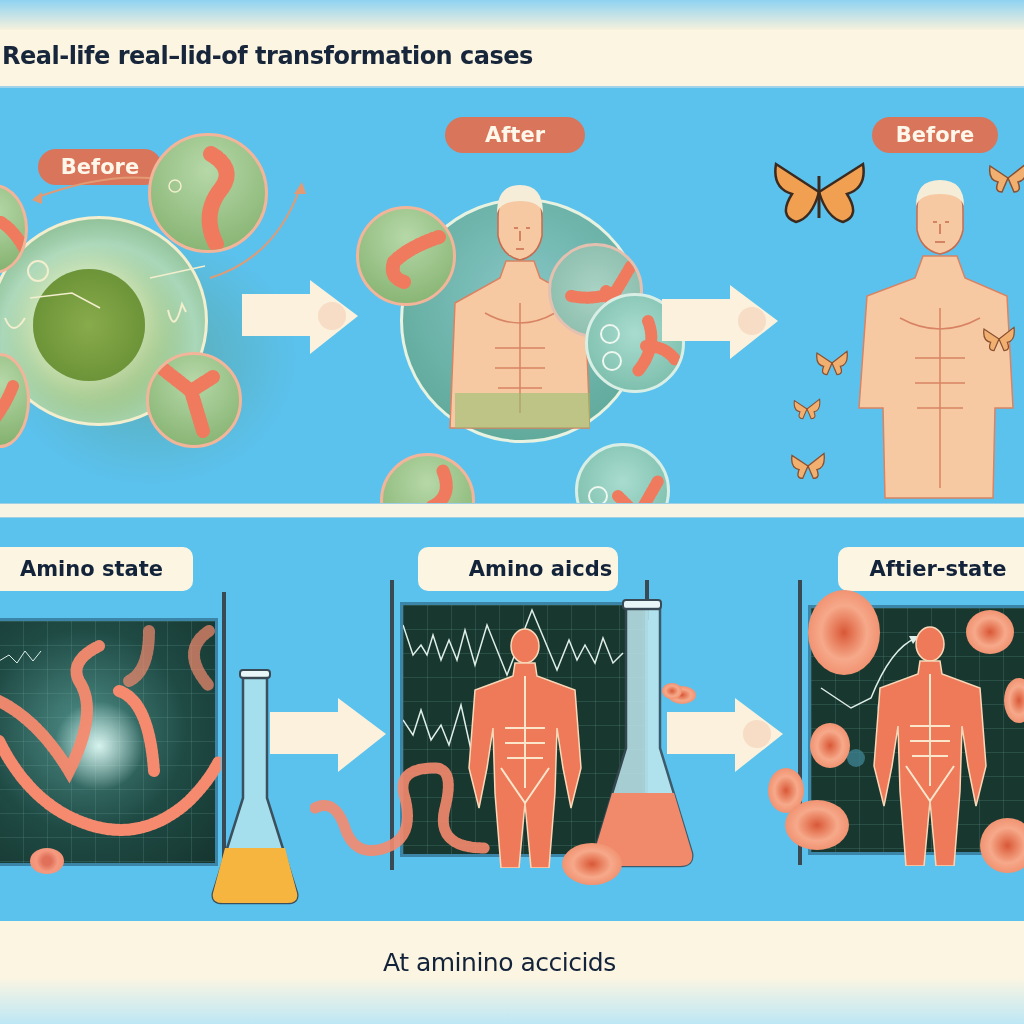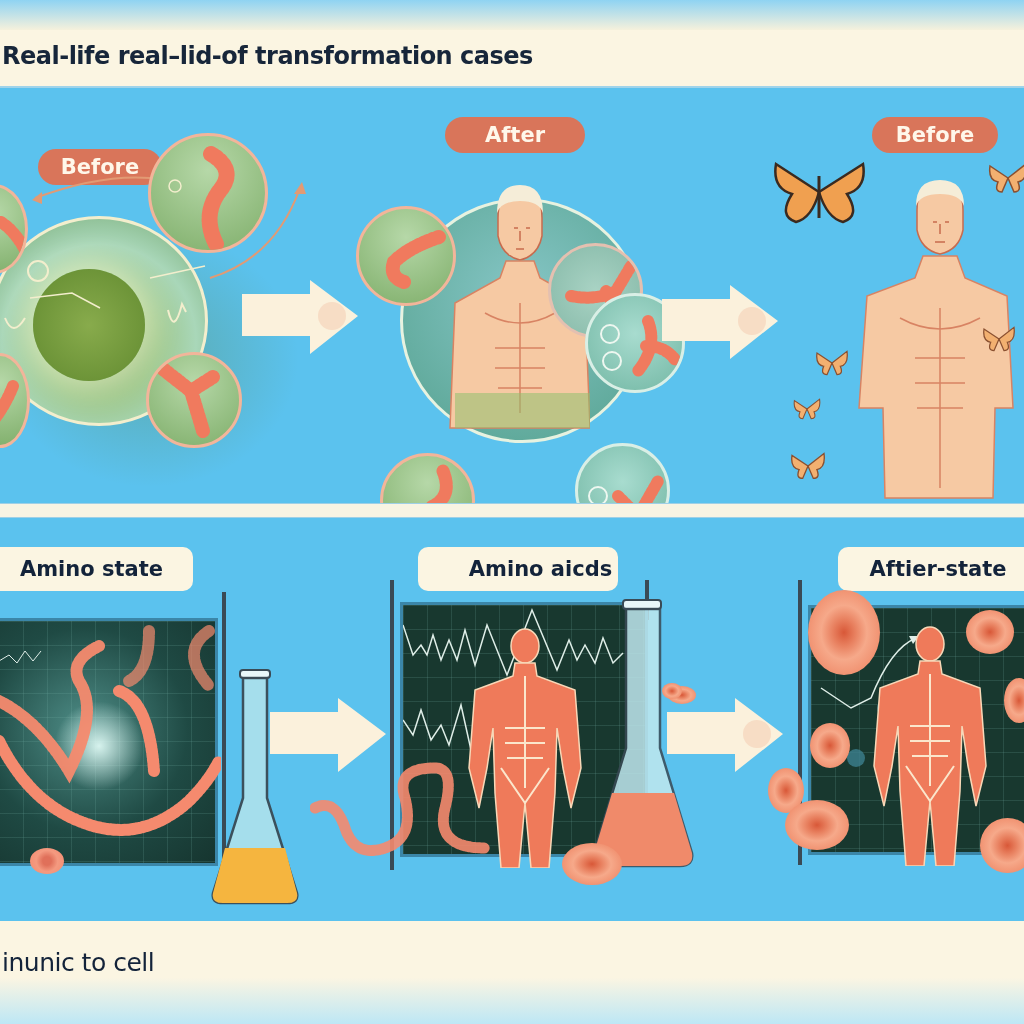--- a/index.html
+++ b/index.html
@@ -350,14 +350,14 @@
     <div class="rbc" style="left:1004px; top:160px; width:30px; height:45px;"></div>
     <div class="rbc" style="left:810px; top:205px; width:40px; height:45px;"></div>
     <div class="rbc" style="left:768px; top:250px; width:36px; height:45px;"></div>
     <div class="rbc" style="left:785px; top:282px; width:64px; height:50px;"></div>
     <div class="rbc" style="left:980px; top:300px; width:55px; height:55px;"></div>
     <div class="rbc" style="left:662px; top:165px; width:20px; height:16px;"></div>
   </div>
 </div>
 
 <div class="caption-band">
-  <div class="caption" style="left:2px;">inunic to cell</div>
+  <div class="caption" style="left:383px;">At aminino accicids</div>
 </div>
 
 </body></html>

